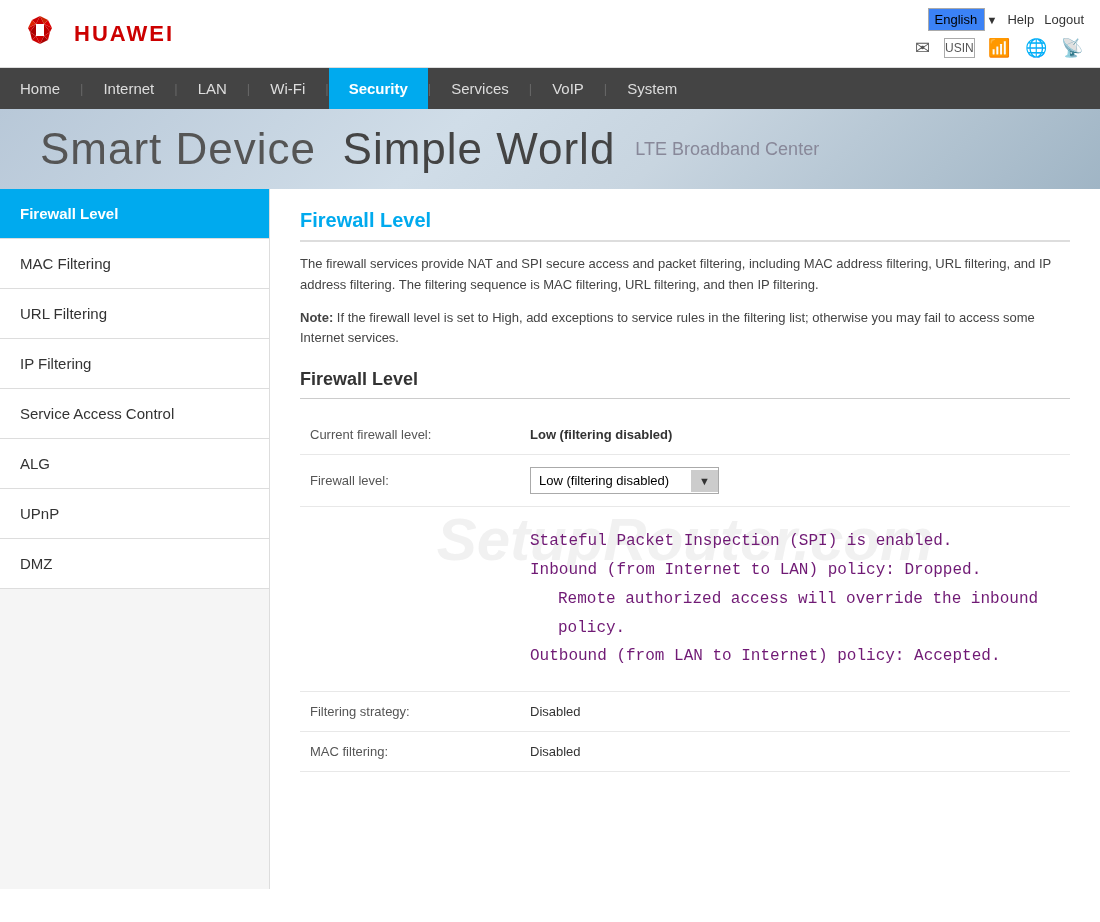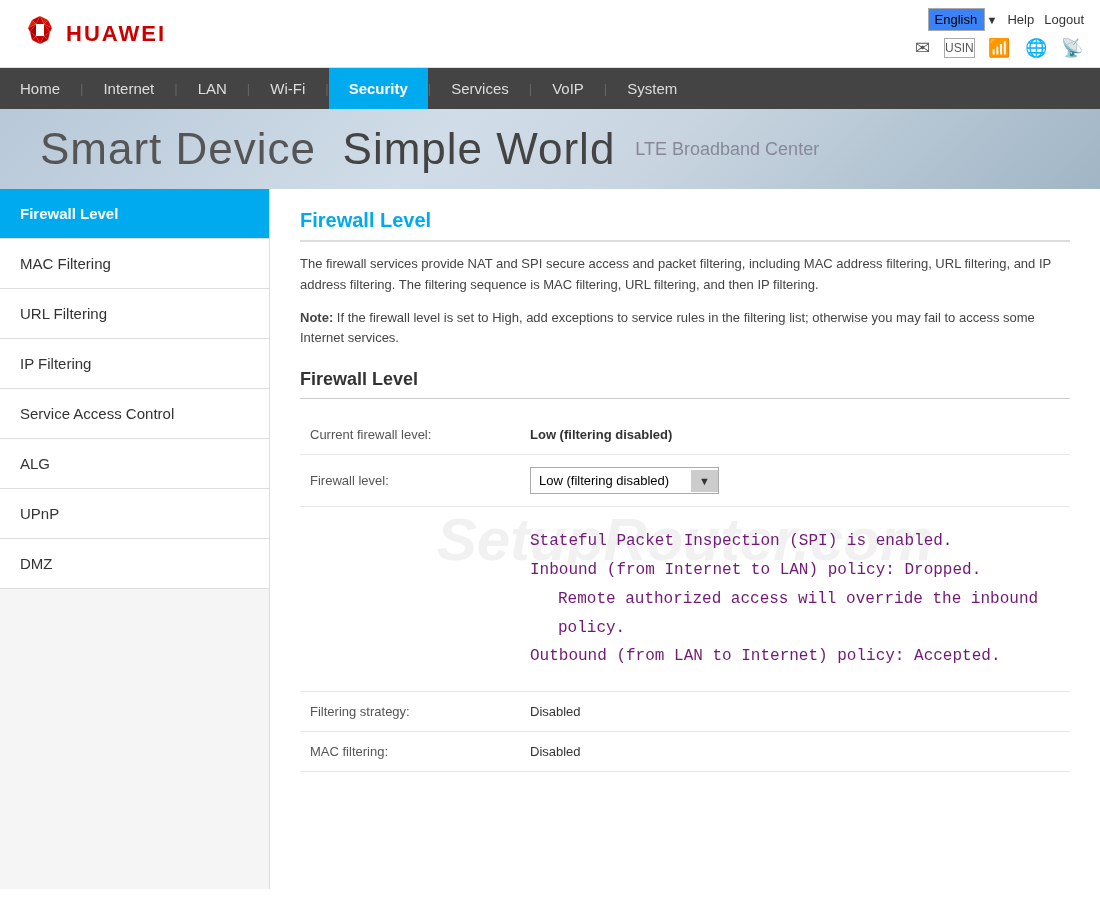--- a/index.html
+++ b/index.html
@@ -10,21 +10,21 @@
       display: flex;
       align-items: center;
       justify-content: space-between;
       padding: 8px 16px;
       background: #fff;
       border-bottom: 1px solid #ddd;
     }
     .logo-area {
       display: flex;
       align-items: center;
-      gap: 2px;
+      gap: 10px;
     }
     .logo-icon {
       width: 48px;
       height: 40px;
     }
     .logo-text {
       font-size: 22px;
       font-weight: bold;
       color: #CC0000;
       letter-spacing: 2px;

